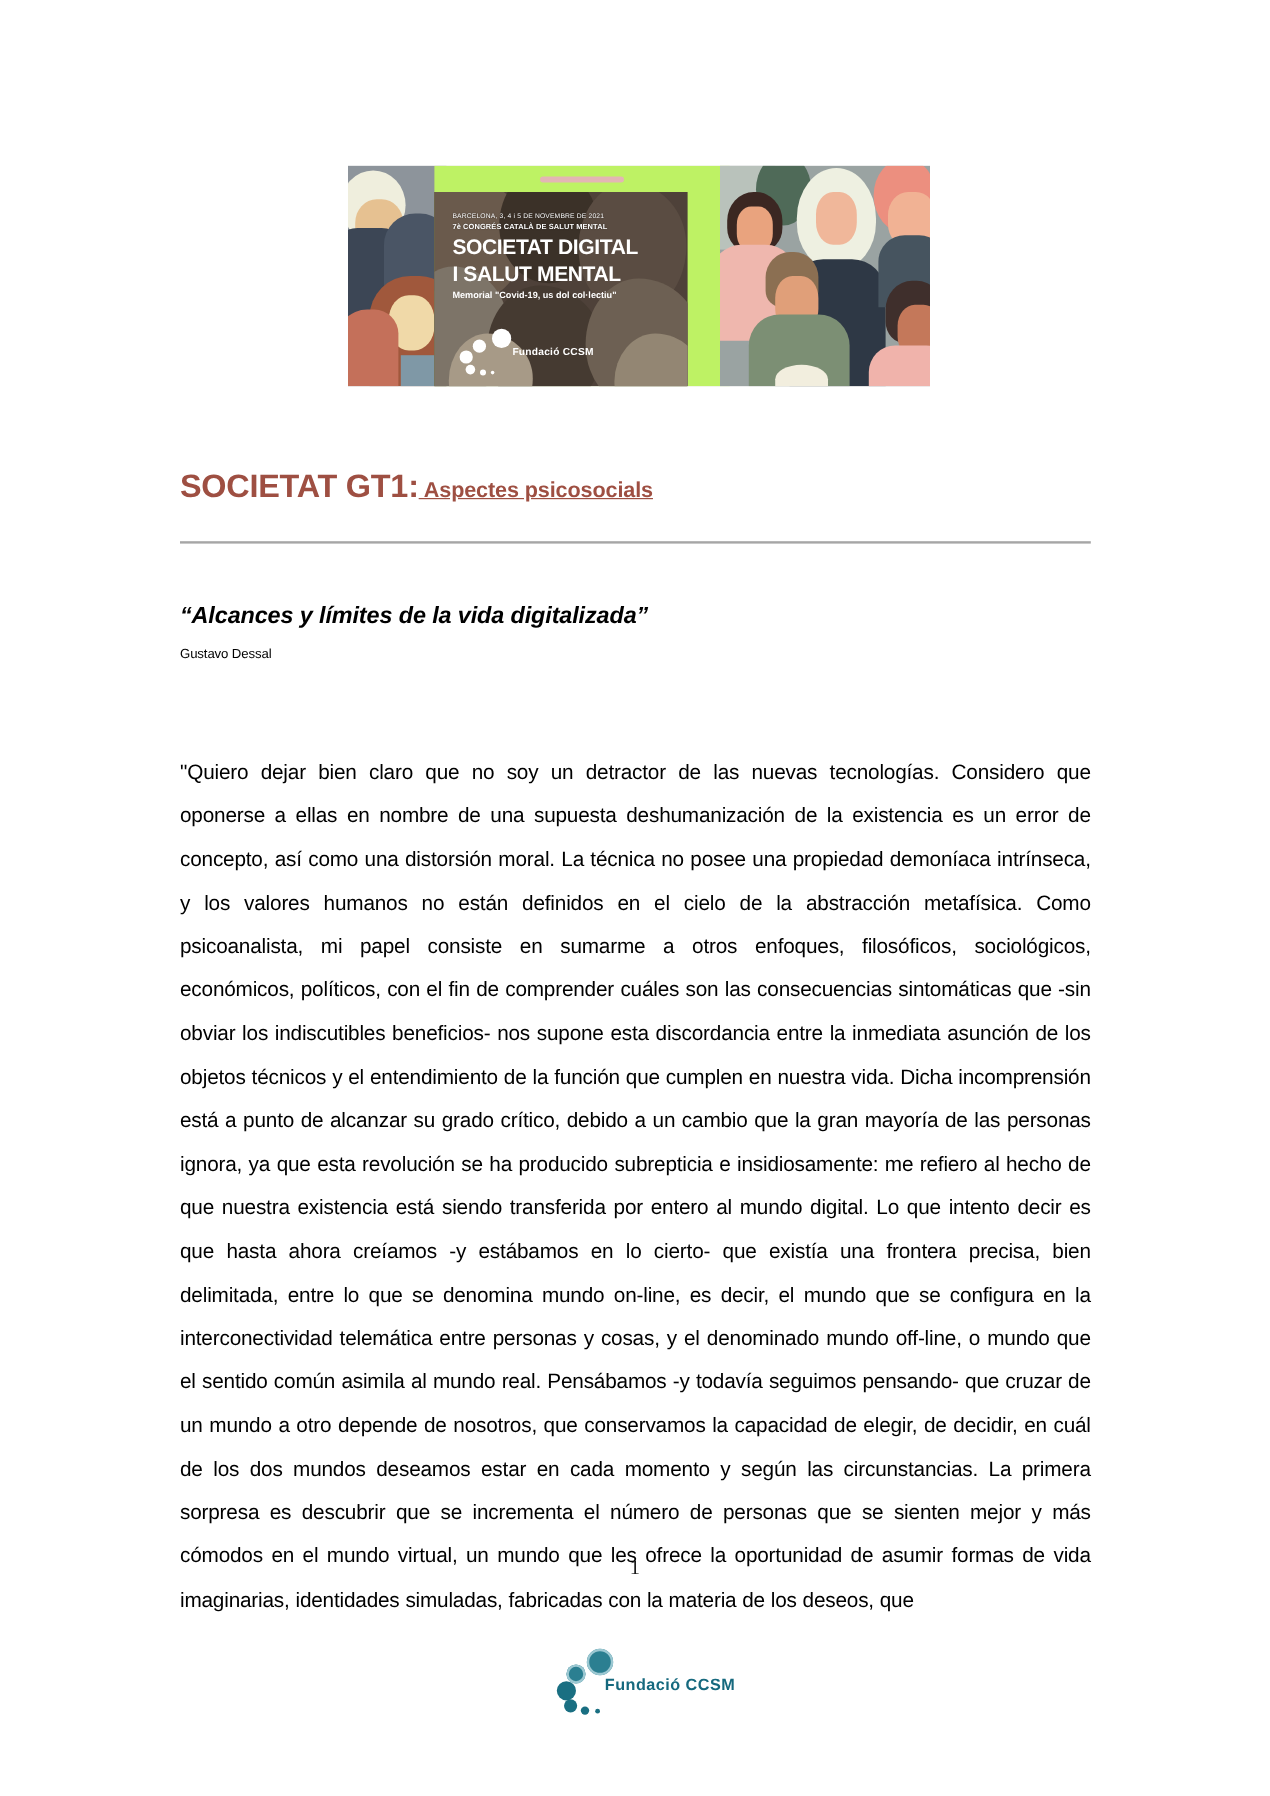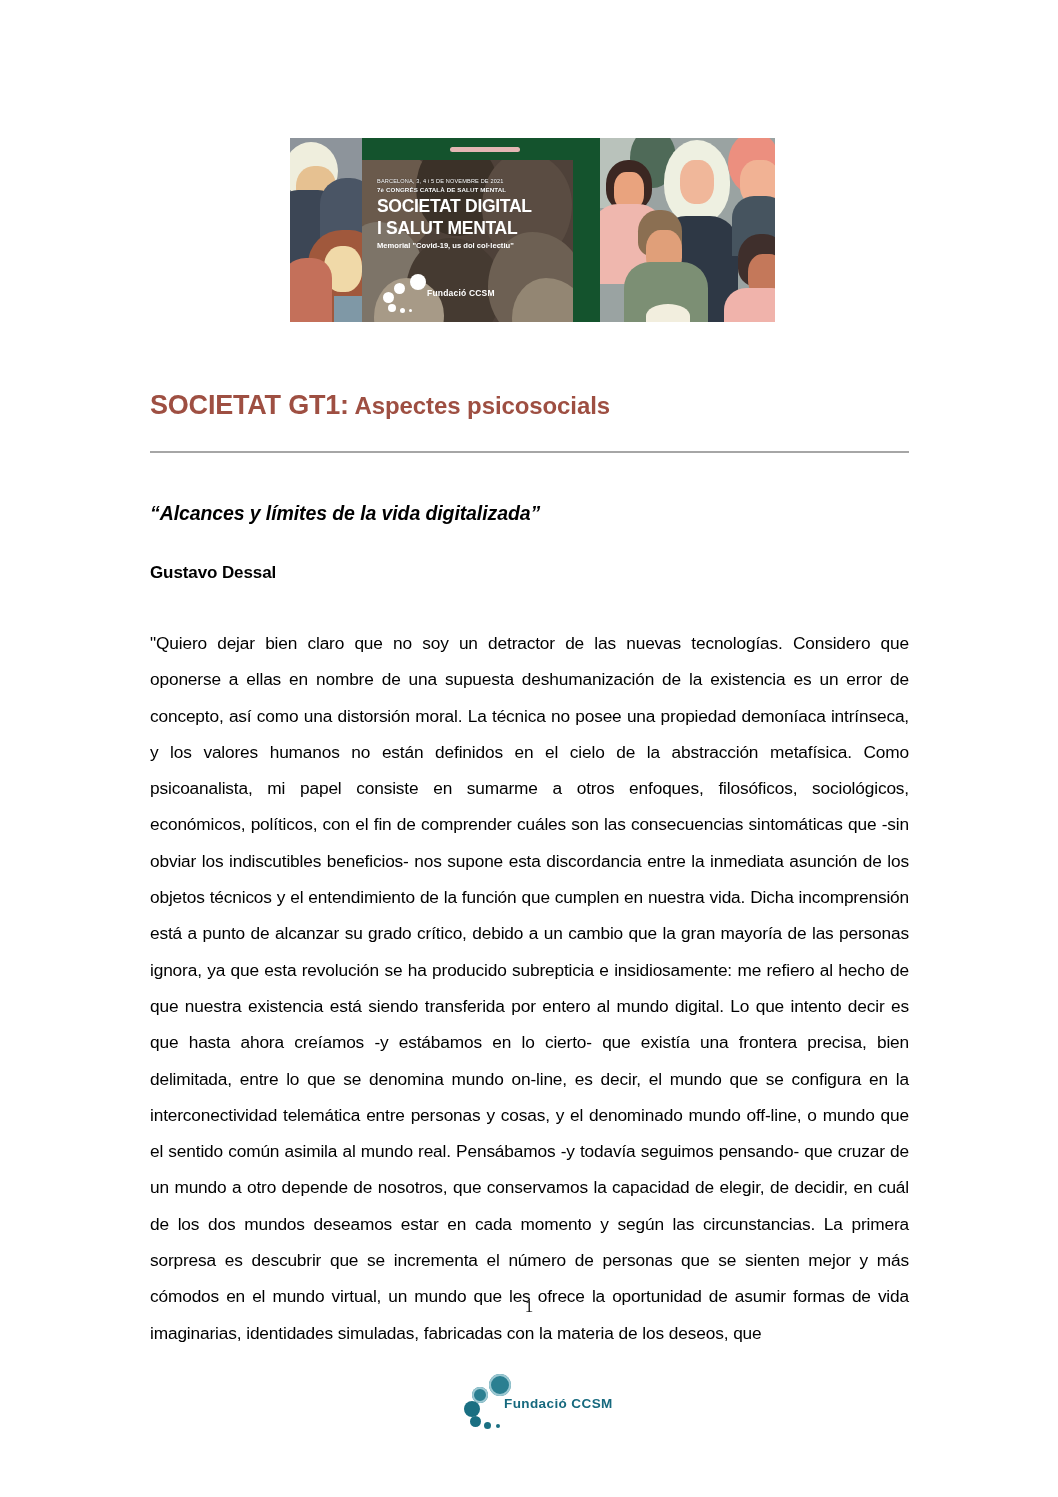--- a/index.html
+++ b/index.html
@@ -51,21 +51,21 @@
     position: absolute;
     left: 310px; top: 0;
     width: 175px; height: 184px;
     background: #9aa3a2;
     overflow: hidden;
   }
   .phone {
     position: absolute;
     left: 72px; top: 0;
     width: 246px; height: 184px;
-    background: #14532d;
+    background: #bef264;
   }
   .phone-notch {
     position: absolute;
     left: 88px; top: 9px;
     width: 70px; height: 5px;
     border-radius: 3px;
     background: #e3b6b4;
   }
   .poster {
     position: absolute;
@@ -143,23 +143,24 @@
     top: 390px;
     color: #9e4f42;
     white-space: nowrap;
   }
   .heading .h-main {
     font-size: 27px;
     font-weight: bold;
     letter-spacing: -0.2px;
   }
   .heading .h-sub {
-    font-size: 24px;
+    font-size: 18px;
     font-weight: bold;
     letter-spacing: -0.1px;
+    text-decoration: underline;
   }
   .rule {
     position: absolute;
     left: 150px;
     top: 451px;
     width: 759px;
     height: 2px;
     background: #a6a6a6;
   }
 
@@ -171,25 +172,24 @@
     font-size: 19.5px;
     font-weight: bold;
     font-style: italic;
     letter-spacing: -0.1px;
     white-space: nowrap;
     text-align: right;
   }
   .author {
     position: absolute;
     left: 150px;
-    top: 563px;
-    font-size: 17px;
+    top: 539px;
+    font-size: 11px;
     letter-spacing: -0.1px;
     white-space: nowrap;
-    font-weight: bold;
   }
 
   
   .body-text {
     position: absolute;
     left: 150px;
     top: 625px;
     width: 759px;
     font-size: 17.3px;
     line-height: 36.3px;

